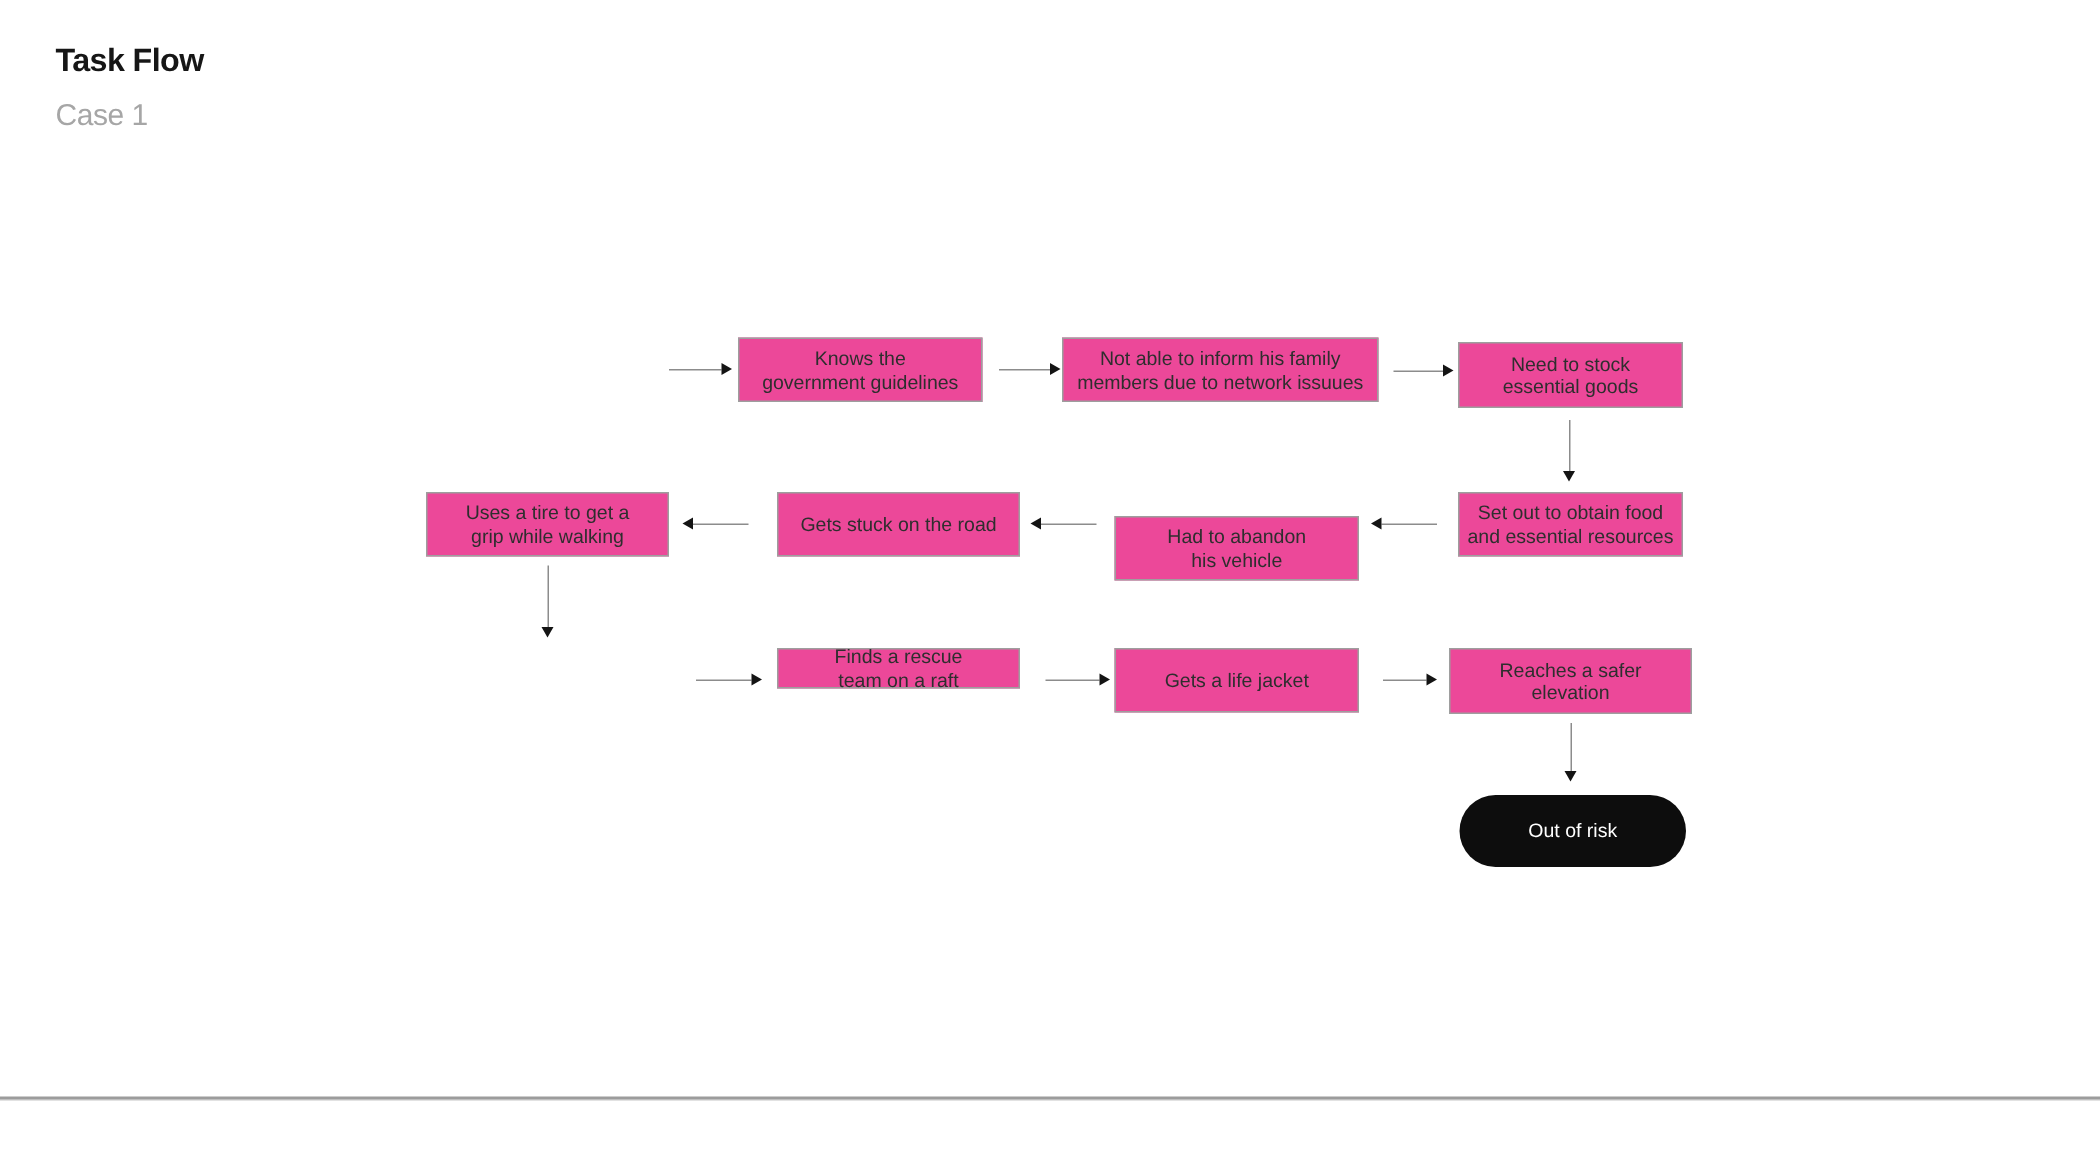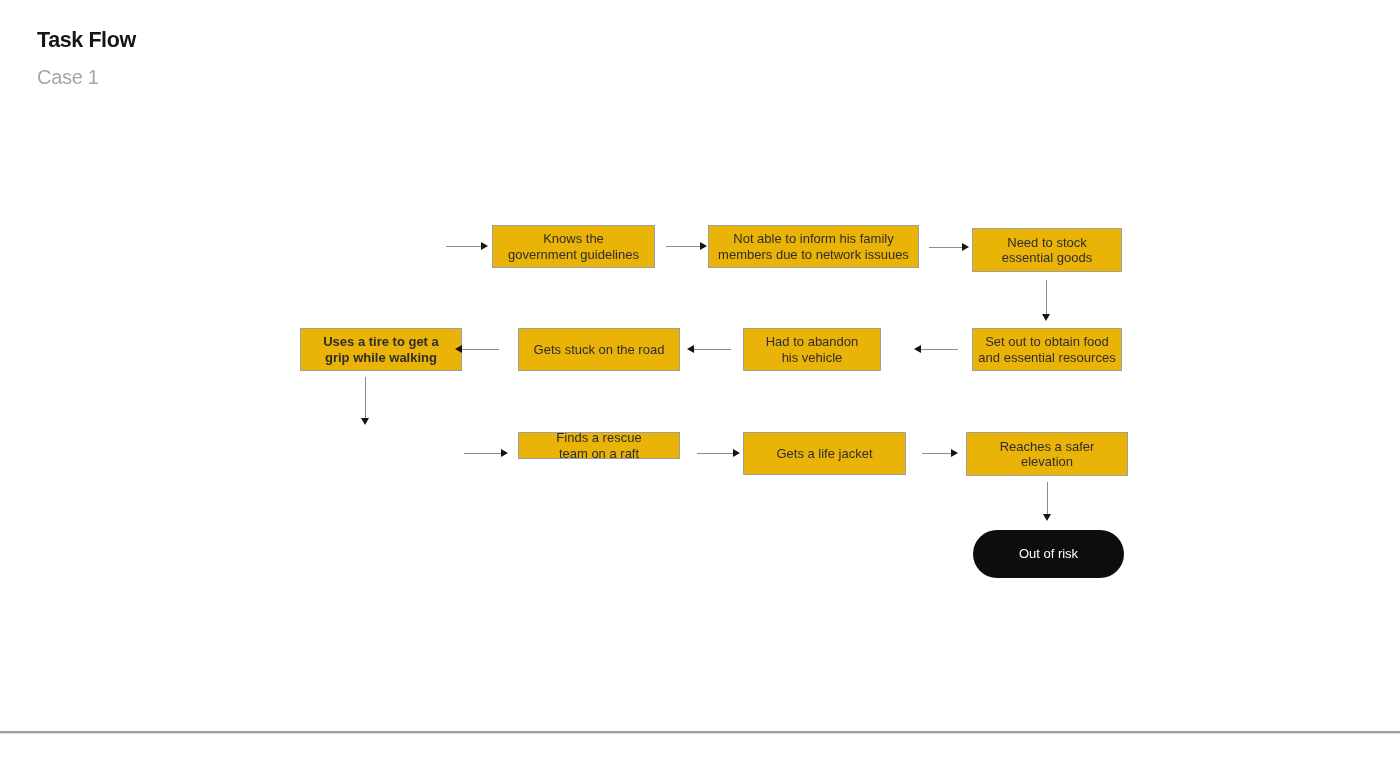--- a/index.html
+++ b/index.html
@@ -42,21 +42,21 @@
     display: flex;
     align-items: center;
     justify-content: center;
     text-align: center;
     font-size: 13px;
     line-height: 1.18;
     white-space: pre-line;
   }
   .node-box {
     border: 1px solid #9e9e9e;
-    background: #eab308;
+    background: #ec4899;
     color: #2e2e2e;
   }
   .node-pill {
     background: #0d0d0d;
     color: #ffffff;
     border-radius: 25px;
   }
   .conn {
     position: absolute;
     background: #8c8c8c;
@@ -112,24 +112,24 @@
 
   <div class="node node-box" style="left:492px; top:225px; width:163px; height:43px;">Knows the
 government guidelines</div>
   <div class="node node-box" style="left:708px; top:225px; width:211px; height:43px;">Not able to inform his family
 members due to network issuues</div>
   <div class="node node-box" style="left:972px; top:228px; width:150px; height:44px;">Need to stock
 essential goods</div>
 
   <div class="node node-box" style="left:972px; top:328px; width:150px; height:43px;">Set out to obtain food
 and essential resources</div>
-  <div class="node node-box" style="left:743px; top:328px; width:138px; height:43px;">Had to abandon
+  <div class="node node-box" style="left:743px; top:344px; width:163px; height:43px;">Had to abandon
 his vehicle</div>
   <div class="node node-box" style="left:518px; top:328px; width:162px; height:43px;">Gets stuck on the road</div>
-  <div class="node node-box" style="left:300px; top:328px; width:162px; height:43px;font-weight:bold;">Uses a tire to get a
+  <div class="node node-box" style="left:284px; top:328px; width:162px; height:43px;">Uses a tire to get a
 grip while walking</div>
 
   <div class="node node-box" style="left:518px; top:432px; width:162px; height:27px;">Finds a rescue
 team on a raft</div>
   <div class="node node-box" style="left:743px; top:432px; width:163px; height:43px;">Gets a life jacket</div>
   <div class="node node-box" style="left:966px; top:432px; width:162px; height:44px;">Reaches a safer
 elevation</div>
 
   <div class="node node-pill" style="left:973px; top:530px; width:151px; height:48px;">Out of risk</div>
 

